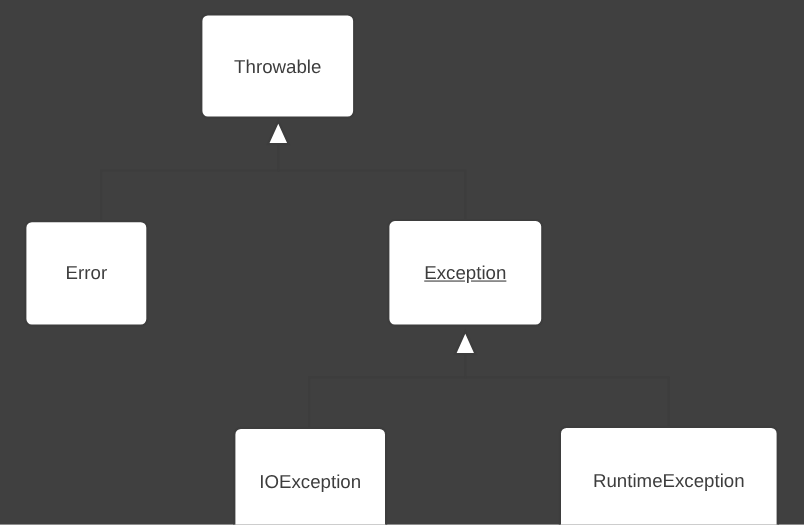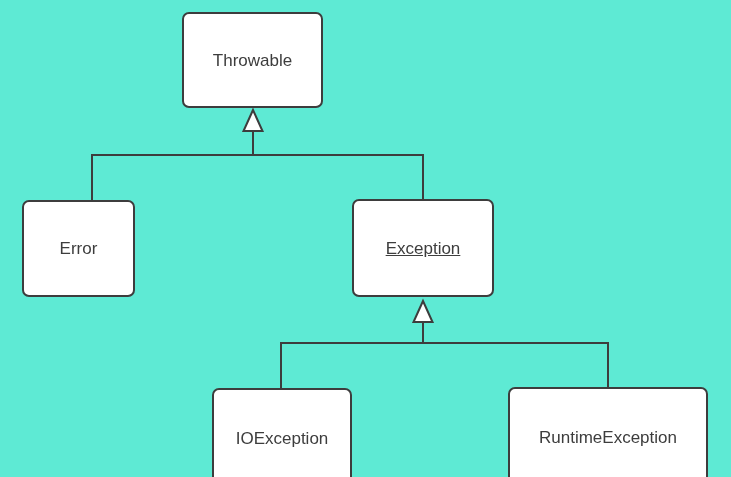--- a/index.html
+++ b/index.html
@@ -4,21 +4,21 @@
 <style>
   html, body {
     margin: 0;
     padding: 0;
     background: #f7f7f7;
   }
   .canvas {
     position: relative;
     width: 731px;
     height: 477px;
-    background: #5eead4;
+    background: #404040;
     overflow: hidden;
     font-family: "Liberation Sans", "DejaVu Sans", sans-serif;
   }
   .connectors {
     position: absolute;
     left: 0;
     top: 0;
     width: 731px;
     height: 477px;
     display: block;

